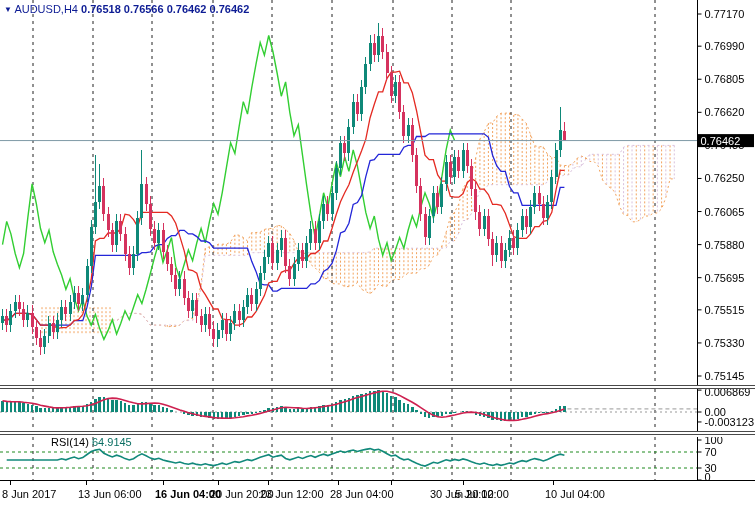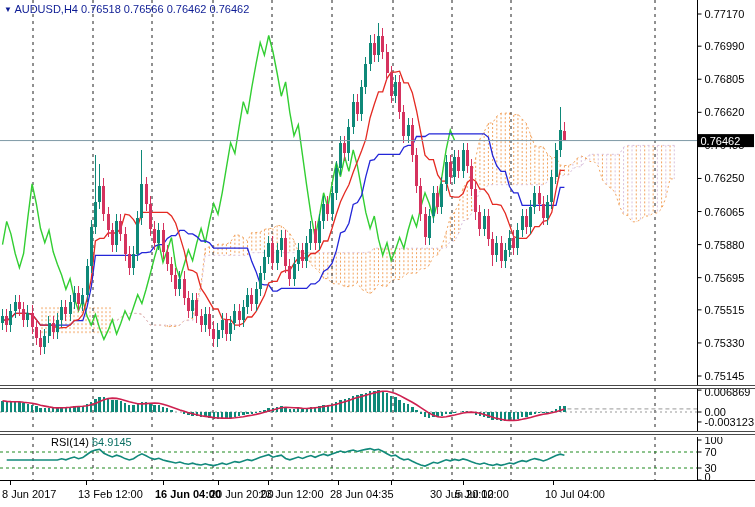--- a/index.html
+++ b/index.html
@@ -23,21 +23,21 @@
   .noselect{user-select:none;}
 </style>
 </head>
 <body>
 
 <div id="terminal" class="noselect">
 
   <div id="chart-title" style="color: rgb(13, 28, 148);">
     <span style="font-size:8px;vertical-align:1px;">▼</span>
     <span style="font-weight:normal;">AUDUSD,H4</span>
-    <span style="font-weight:normal;text-align:center;">
+    <span style="font-weight:bold;text-align:center;">
       <span>0.76518</span>
       <span>0.76566</span>
       <span>0.76462</span>
       <span>0.76462</span>
     </span>
   </div>
 
   <div id="main-panel" class="panel">
     <svg id="svgMain" width="755" height="385">
         <line x1="167.27499999999998" y1="325.0518518518518" x2="167.27499999999998" y2="326.8395061728392" stroke="#F2A35E" stroke-width="1" stroke-dasharray="2,2"></line>
@@ -685,29 +685,29 @@
         <text x="704.5" y="35" font-size="11" font-family="Liberation Sans,sans-serif" fill="#000000">30</text>
         <line x1="697.5" y1="43" x2="701.5" y2="43" stroke="#000" stroke-width="1"></line>
         <text x="704.5" y="44" font-size="11" font-family="Liberation Sans,sans-serif" fill="#000000">0</text>
       </svg>
   </div>
 
   <div id="time-axis">
       <div class="time-tick" style="left: 10px;"></div>
       <div class="time-label" style="left: 2px;">8 Jun 2017</div>
       <div class="time-tick" style="left: 86px;"></div>
-      <div class="time-label" style="left: 78px;">13 Feb 12:00</div>
+      <div class="time-label" style="left: 78px;">13 Jun 06:00</div>
       <div class="time-tick" style="left: 163px;"></div>
       <div class="time-label" style="left: 155px; font-weight: bold;">16 Jun 04:00</div>
       <div class="time-tick" style="left: 218px;"></div>
       <div class="time-label" style="left: 210px;">20 Jun 20:00</div>
       <div class="time-tick" style="left: 268px;"></div>
       <div class="time-label" style="left: 260px;">23 Jun 12:00</div>
       <div class="time-tick" style="left: 338px;"></div>
-      <div class="time-label" style="left: 330px;">28 Jun 04:35</div>
+      <div class="time-label" style="left: 330px;">28 Jun 04:00</div>
       <div class="time-tick" style="left: 391px;"></div>
       <div class="time-label" style="left: 383px; padding-left: 47px;">30 Jun 20:00</div>
       <div class="time-tick" style="left: 463px;"></div>
       <div class="time-label" style="left: 455px; text-align: center;">5 Jul 12:00</div>
       <div class="time-tick" style="left: 553px;"></div>
       <div class="time-label" style="left: 545px;">10 Jul 04:00</div>
     </div>
 
 </div>
 

